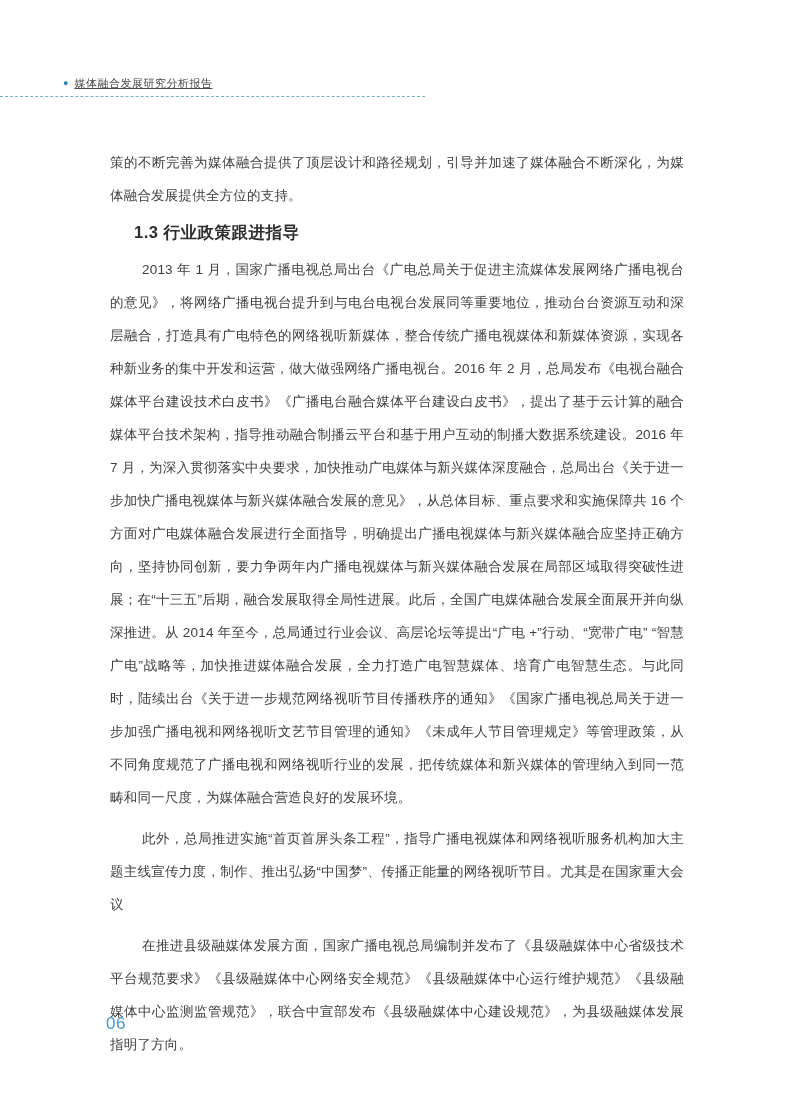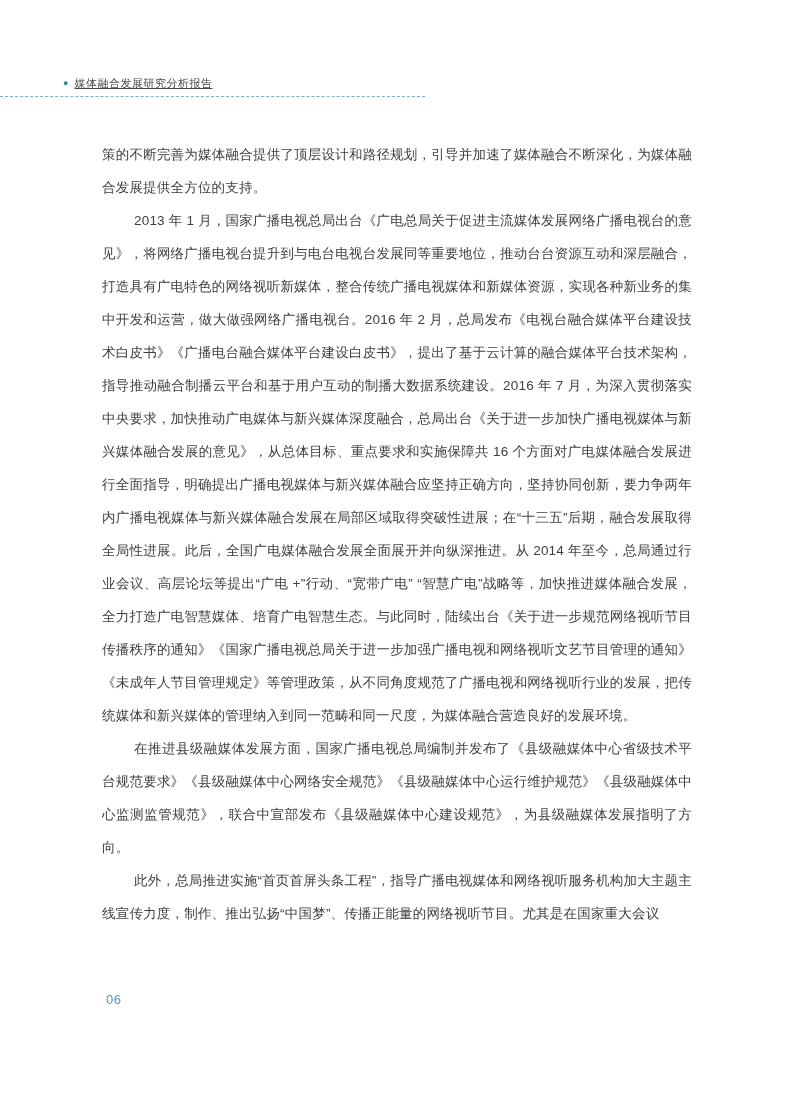--- a/index.html
+++ b/index.html
@@ -50,64 +50,65 @@
     left: 102px;
     top: 138px;
     width: 590px;
     color: #3e3e3e;
     font-size: 13.5px;
     letter-spacing: 0.2px;
     line-height: 33px;
     text-align: justify;
   }
   .content p {
-    margin: 0;
+    margin: 8px;
     text-indent: 32px;
   }
   .content p.no-indent {
     text-indent: 0;
   }
   .section-heading {
     font-size: 16.5px;
     font-weight: bold;
     color: #2d2d2d;
     letter-spacing: 0.5px;
     line-height: 25px;
     margin: 7px 0 2px 32px;
     text-align: left;
   }
   
   .page-number {
     position: absolute;
     left: 106px;
-    top: 992px;
-    font-size: 13px;
+    top: 1014px;
+    font-size: 17px;
     color: #4d96c7;
     letter-spacing: 0.5px;
   }
 </style>
 </head>
 <body>
 
 <div class="page">
 
   <div class="page-header">
     <div class="header-inner">
       <span class="header-bullet">●</span>
       <span class="header-title">媒体融合发展研究分析报告</span>
     </div>
   </div>
 
   <div class="content">
     <p class="no-indent">策的不断完善为媒体融合提供了顶层设计和路径规划，引导并加速了媒体融合不断深化，为媒体融合发展提供全方位的支持。</p>
 
+    <h2 class="section-heading">1.3 行业政策跟进指导</h2>
 
 
     <p>2013 年 1 月，国家广播电视总局出台《广电总局关于促进主流媒体发展网络广播电视台的意见》，将网络广播电视台提升到与电台电视台发展同等重要地位，推动台台资源互动和深层融合，打造具有广电特色的网络视听新媒体，整合传统广播电视媒体和新媒体资源，实现各种新业务的集中开发和运营，做大做强网络广播电视台。2016 年 2 月，总局发布《电视台融合媒体平台建设技术白皮书》《广播电台融合媒体平台建设白皮书》，提出了基于云计算的融合媒体平台技术架构，指导推动融合制播云平台和基于用户互动的制播大数据系统建设。2016 年 7 月，为深入贯彻落实中央要求，加快推动广电媒体与新兴媒体深度融合，总局出台《关于进一步加快广播电视媒体与新兴媒体融合发展的意见》，从总体目标、重点要求和实施保障共 16 个方面对广电媒体融合发展进行全面指导，明确提出广播电视媒体与新兴媒体融合应坚持正确方向，坚持协同创新，要力争两年内广播电视媒体与新兴媒体融合发展在局部区域取得突破性进展；在“十三五”后期，融合发展取得全局性进展。此后，全国广电媒体融合发展全面展开并向纵深推进。从 2014 年至今，总局通过行业会议、高层论坛等提出“广电 +”行动、“宽带广电” “智慧广电”战略等，加快推进媒体融合发展，全力打造广电智慧媒体、培育广电智慧生态。与此同时，陆续出台《关于进一步规范网络视听节目传播秩序的通知》《国家广播电视总局关于进一步加强广播电视和网络视听文艺节目管理的通知》《未成年人节目管理规定》等管理政策，从不同角度规范了广播电视和网络视听行业的发展，把传统媒体和新兴媒体的管理纳入到同一范畴和同一尺度，为媒体融合营造良好的发展环境。</p>
 
+    <p>此外，总局推进实施“首页首屏头条工程”，指导广播电视媒体和网络视听服务机构加大主题主线宣传力度，制作、推出弘扬“中国梦”、传播正能量的网络视听节目。尤其是在国家重大会议</p>
+
     <p>在推进县级融媒体发展方面，国家广播电视总局编制并发布了《县级融媒体中心省级技术平台规范要求》《县级融媒体中心网络安全规范》《县级融媒体中心运行维护规范》《县级融媒体中心监测监管规范》，联合中宣部发布《县级融媒体中心建设规范》，为县级融媒体发展指明了方向。</p>
-
-    <p>此外，总局推进实施“首页首屏头条工程”，指导广播电视媒体和网络视听服务机构加大主题主线宣传力度，制作、推出弘扬“中国梦”、传播正能量的网络视听节目。尤其是在国家重大会议</p>
   </div>
 
   <div class="page-number">06</div>
 
 </div>
 
 </body></html>

